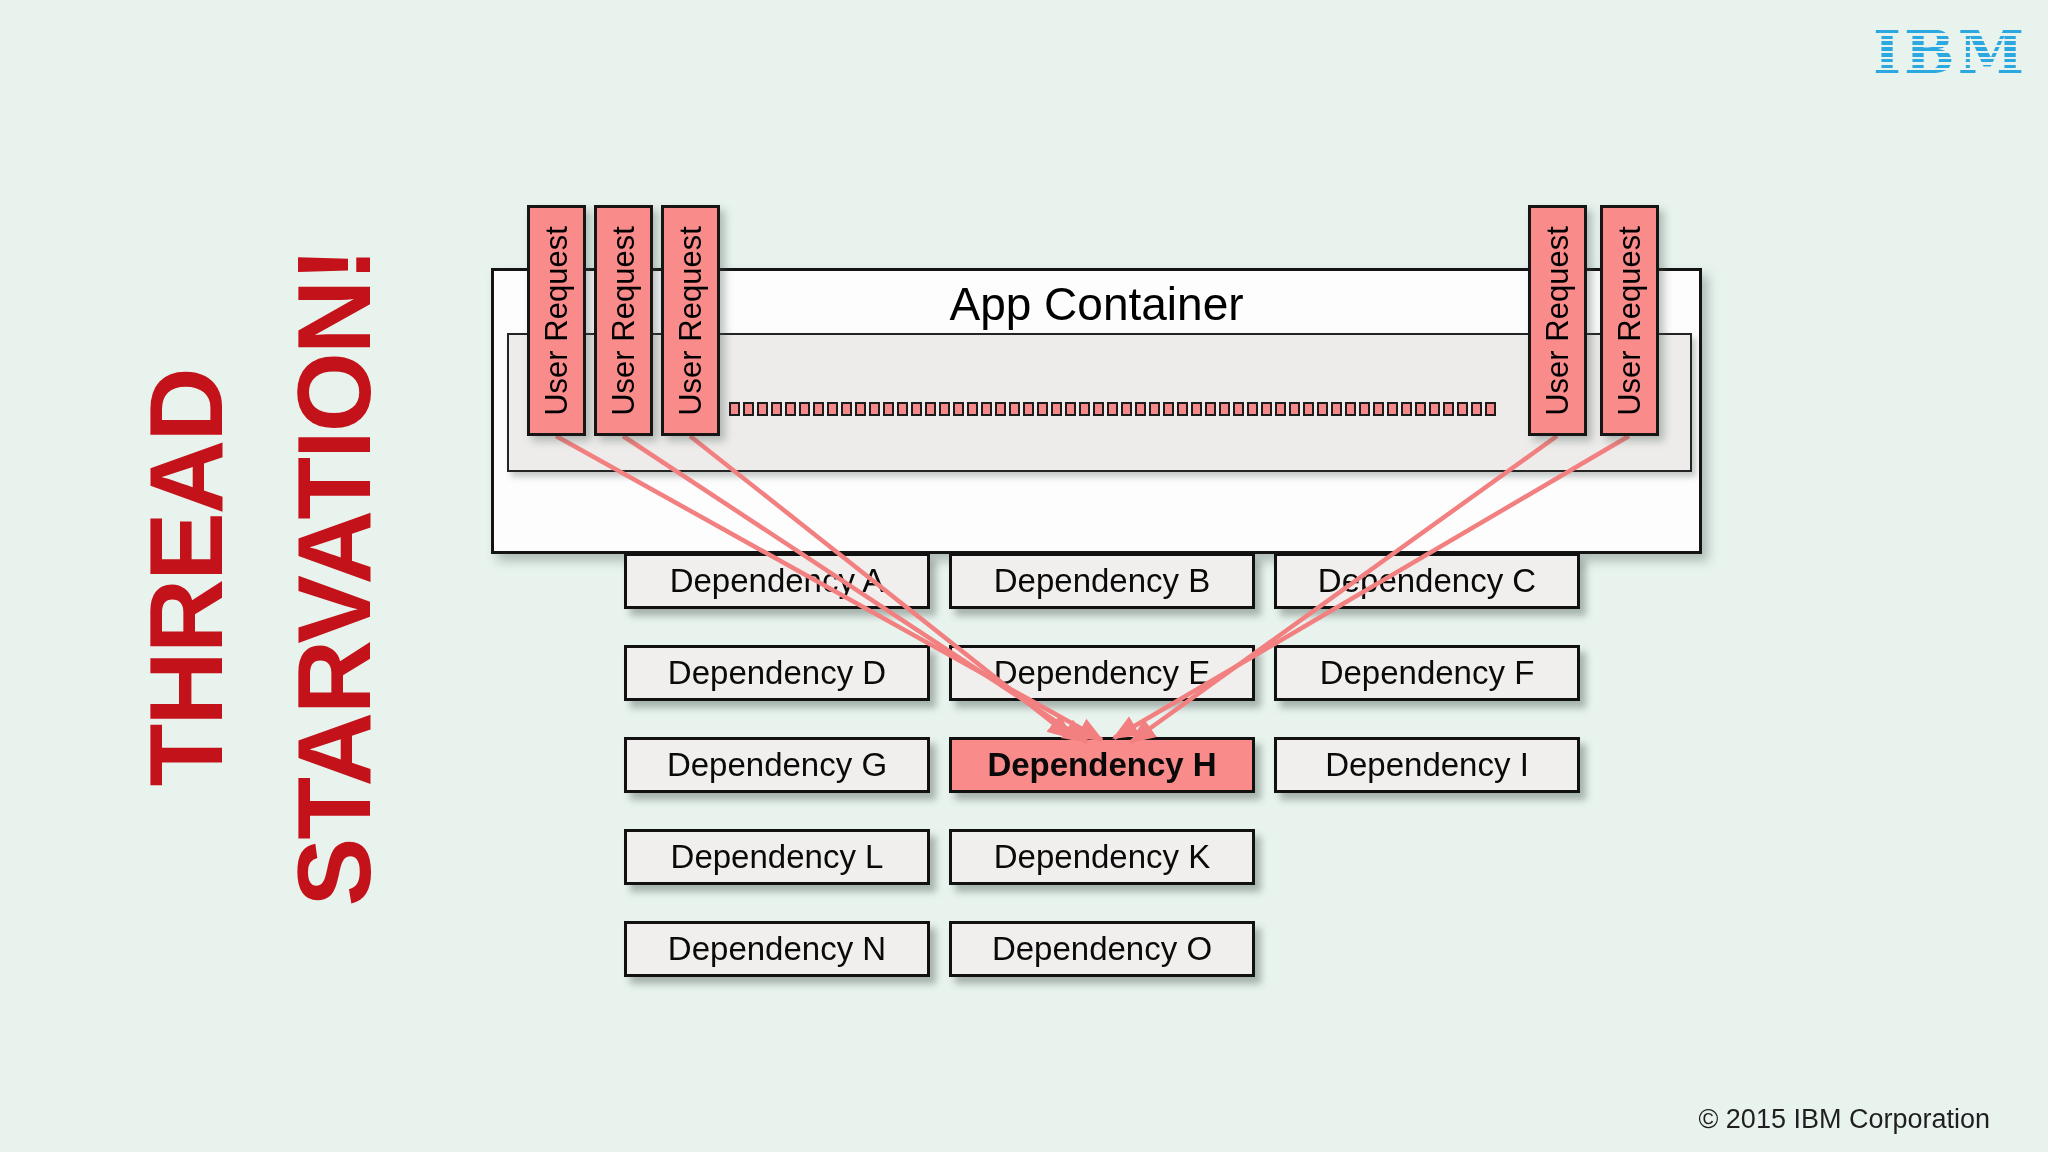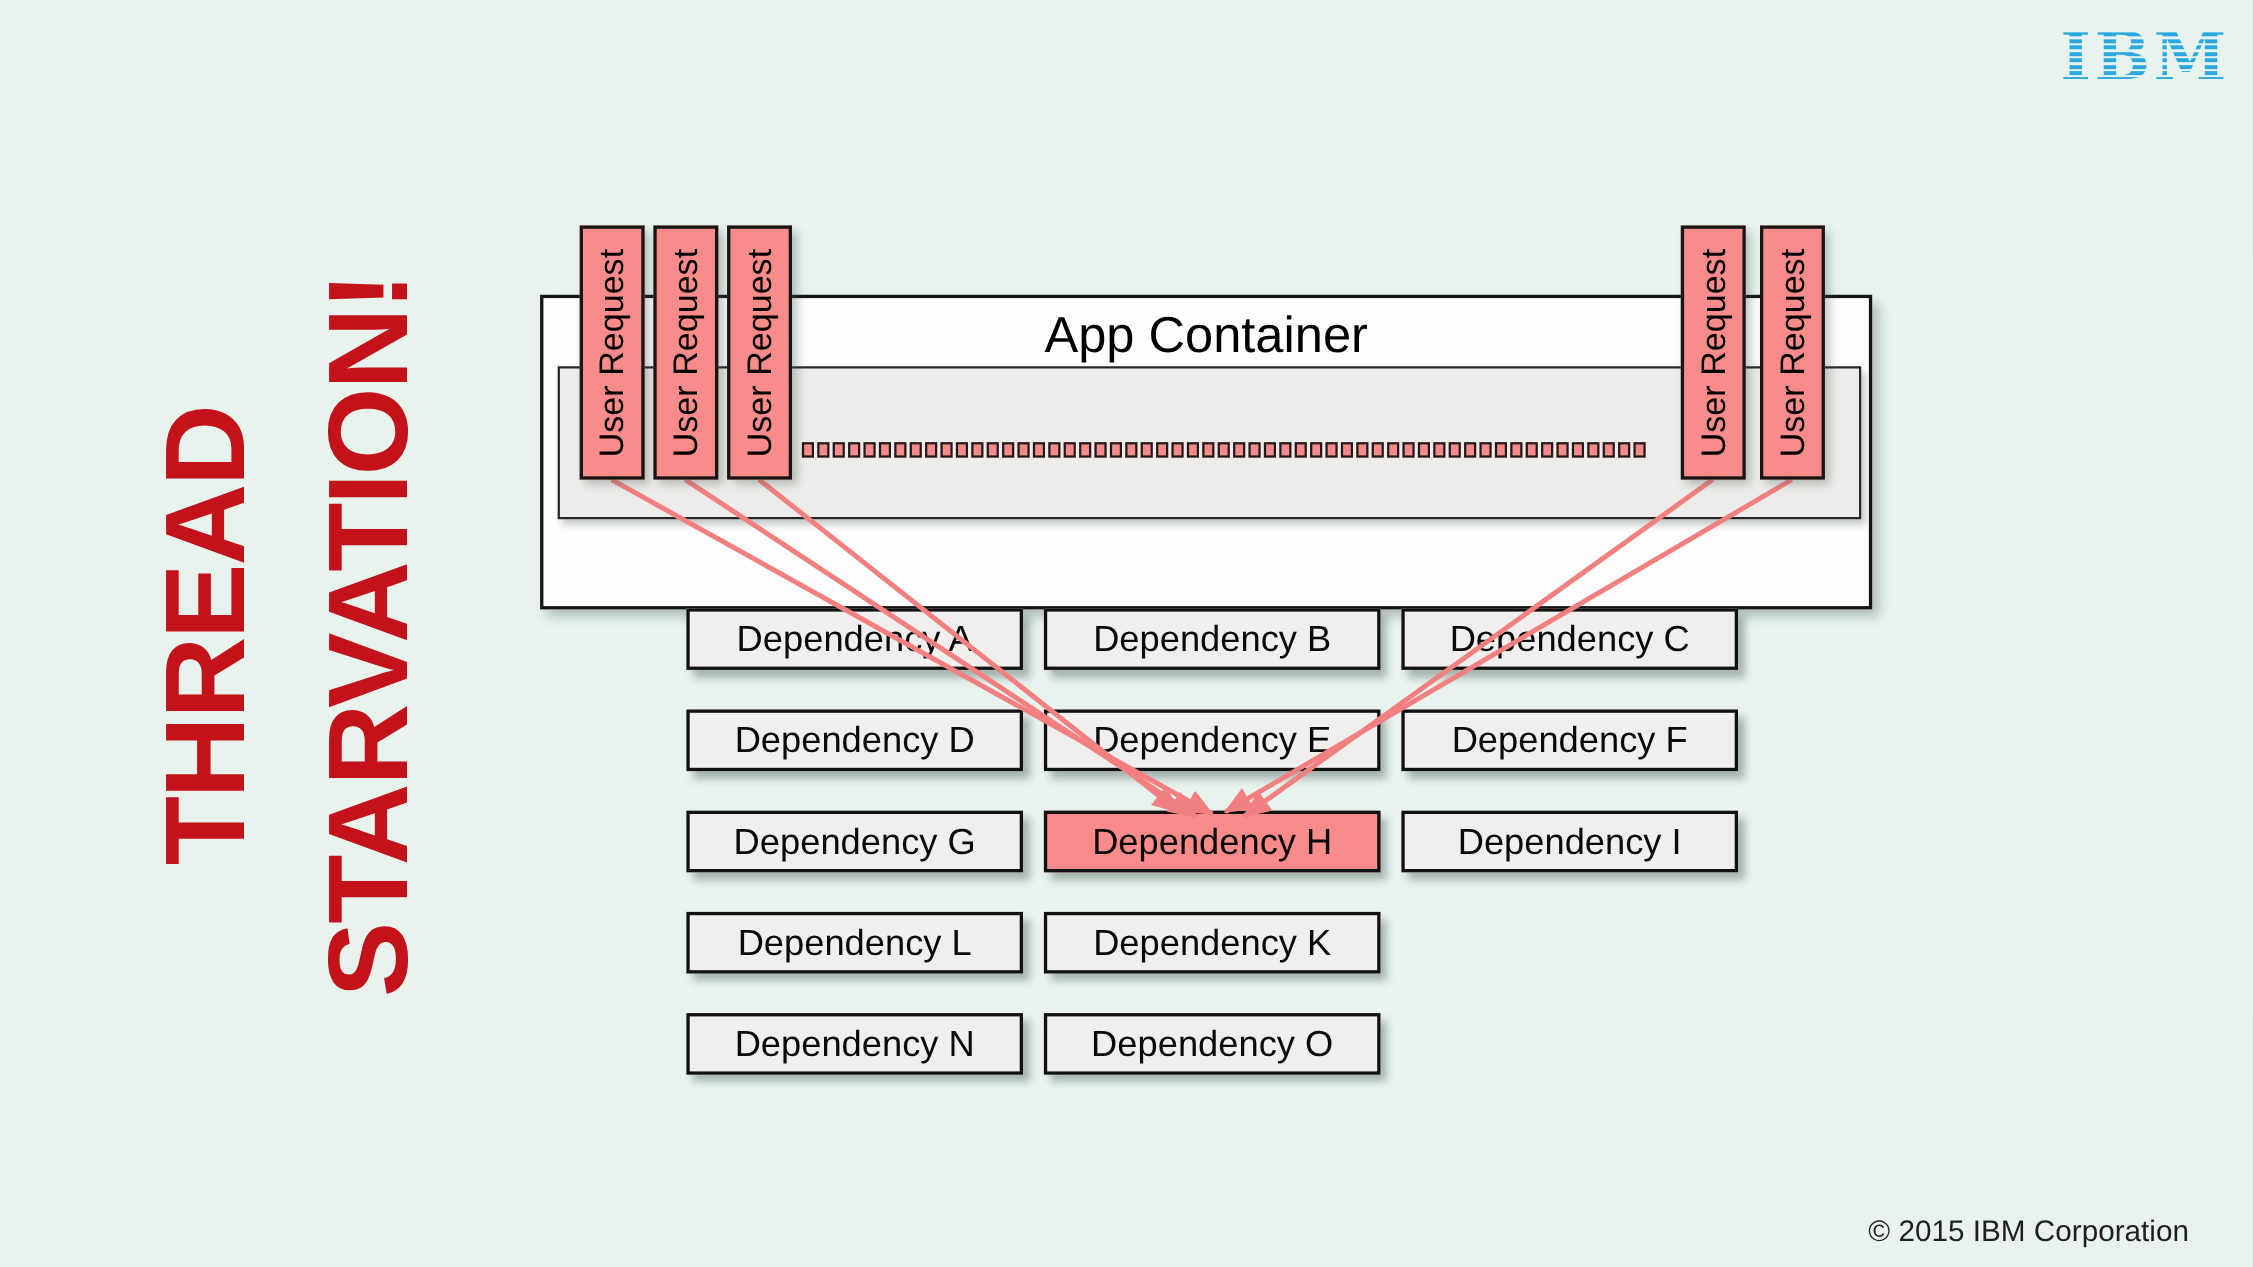--- a/index.html
+++ b/index.html
@@ -66,21 +66,21 @@
   
   .grid{position:absolute;left:624px;top:553px;z-index:2;}
   .grid-row{display:flex;gap:19px;margin-bottom:36px;}
   .dep{
     width:306px;height:56px;background:#f0efed;
     border:3px solid #111;box-sizing:border-box;
     display:flex;align-items:center;justify-content:center;
     font-size:33px;color:#0a0a0a;
     box-shadow:6px 7px 7px rgba(70,85,78,.4);
   }
-  .dep.hot{background:#f98b8b;}
+  .dep.hot{background:#f98b8b;font-weight:bold;}
   
   svg.connections{
     position:absolute;left:0;top:0;width:2048px;height:1152px;
     z-index:4;pointer-events:none;
   }
   .copyright{
     position:absolute;right:58px;top:1104px;
     font-size:27px;color:#1f1f1f;
   }
 </style>

